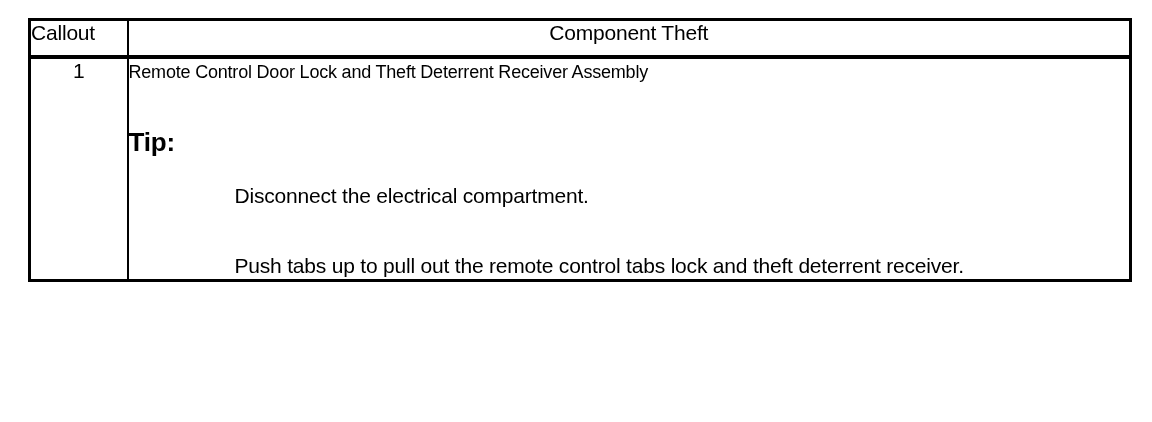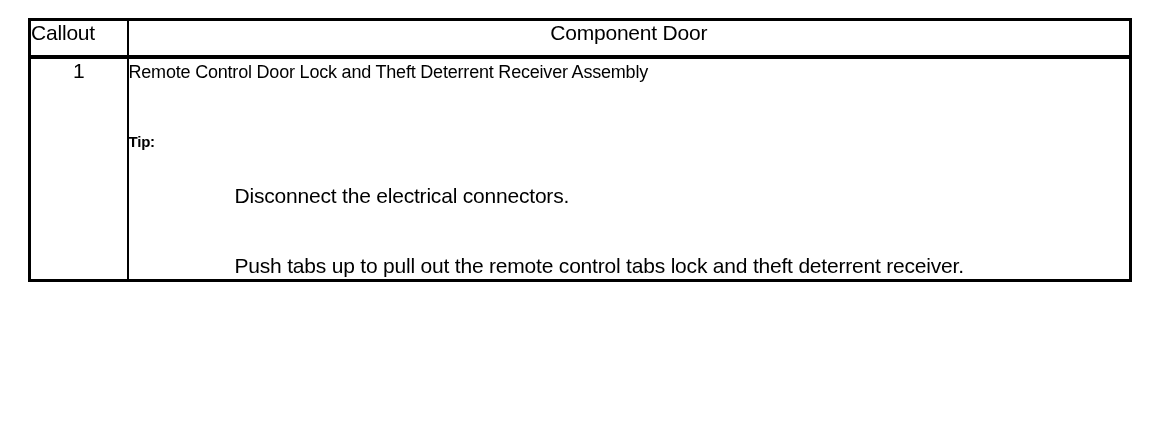--- a/index.html
+++ b/index.html
@@ -109,21 +109,21 @@
   }
   .step-heading {
     font-size: 18px;
     line-height: 26px;
     letter-spacing: -0.2px;
   }
   .gap-lg { height: 44px; }
   .gap-md { height: 28px; }
   .tip-label {
     font-weight: bold;
-    font-size: 15px;
+    font-size: 26px;
     line-height: 26px;
     letter-spacing: -0.2px;
   }
   .tip-item {
     font-size: 21px;
     line-height: 26px;
     padding-left: 106px;
     letter-spacing: -0.2px;
   }
 </style>
@@ -134,32 +134,32 @@
 
   <table class="service-table">
     <colgroup>
       <col class="col-callout">
       <col class="col-component">
     </colgroup>
     <tbody>
 
       <tr class="header-row">
         <td class="header-callout">Callout</td>
-        <td class="header-component">Component Door</td>
+        <td class="header-component">Component Theft</td>
       </tr>
 
 
       <tr class="step-row">
         <td class="step-callout">1</td>
         <td class="step-body">
           <div class="step-heading">Remote Control Door Lock and Theft Deterrent Receiver Assembly</div>
           <div class="gap-lg"></div>
           <div class="tip-label">Tip:</div>
           <div class="gap-md"></div>
-          <div class="tip-item">Disconnect the electrical connectors.</div>
+          <div class="tip-item">Disconnect the electrical compartment.</div>
           <div class="gap-lg"></div>
           <div class="tip-item">Push tabs up to pull out the remote control tabs lock and theft deterrent receiver.</div>
         </td>
       </tr>
 
     </tbody>
   </table>
 
 </div>
 

